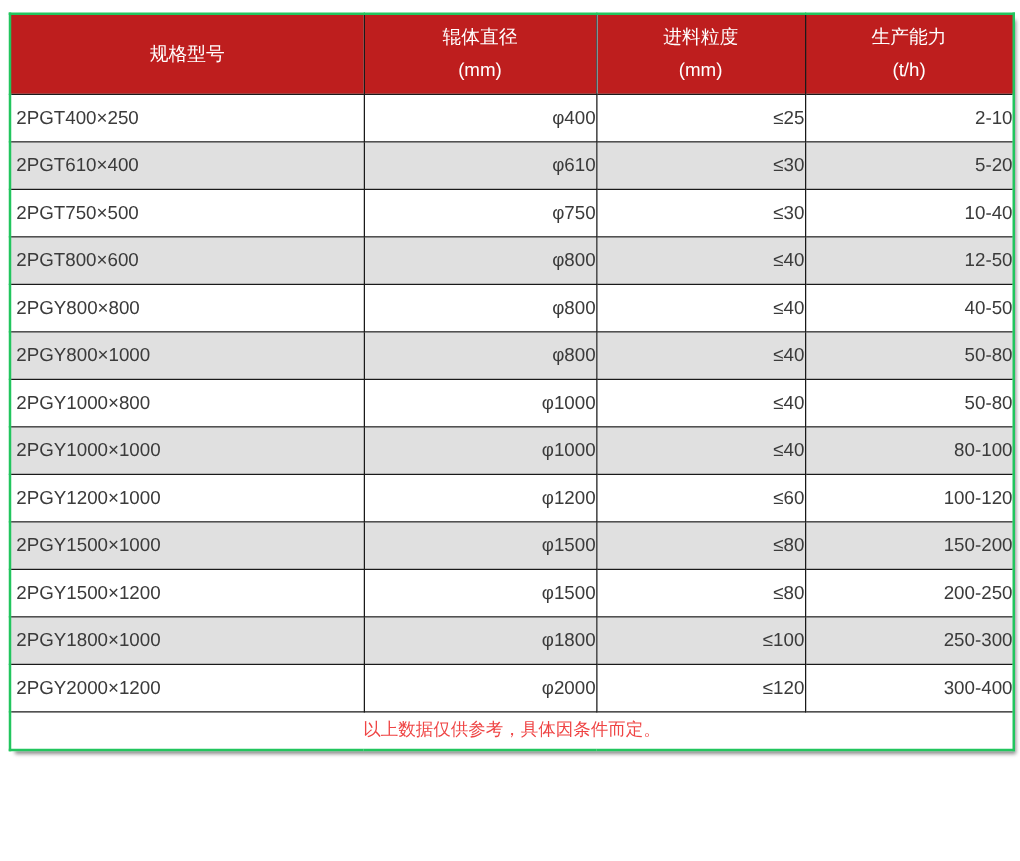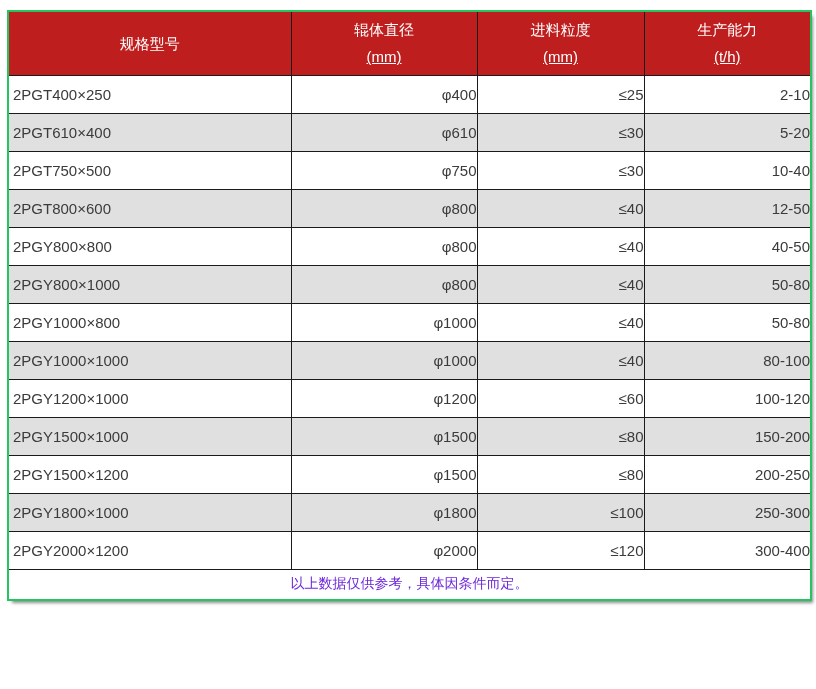--- a/index.html
+++ b/index.html
@@ -29,21 +29,21 @@
   .spec-table thead th {
     background: #be1e1e;
     color: #ffffff;
     font-weight: normal;
     font-size: 15px;
     height: 64px;
     text-align: center;
     vertical-align: middle;
     line-height: 1.4;
   }
-  .spec-table thead th .h-unit { margin-top: 6px; text-decoration: underline; }
+  .spec-table thead th .h-unit { margin-top: 6px; }
   .spec-table thead th .h-unit:empty { display: none; }
 
   
   .spec-table tbody td {
     height: 38px;
     font-size: 15px;
     color: #3b3b3b;
     text-align: right;
     vertical-align: middle;
     background: #ffffff;
@@ -53,21 +53,21 @@
     padding-left: 4px;
   }
   .spec-table tbody tr:nth-child(even) td { background: #e0e0e0; }
 
   
   .spec-table tfoot td {
     height: 31px;
     text-align: center;
     vertical-align: middle;
     font-size: 14px;
-    color: #6d28d9;
+    color: #ef4444;
     background: #ffffff;
   }
 </style>
 </head>
 <body>
 
 <div class="page">
   <table class="spec-table">
     <colgroup>
       <col style="width:283px">

